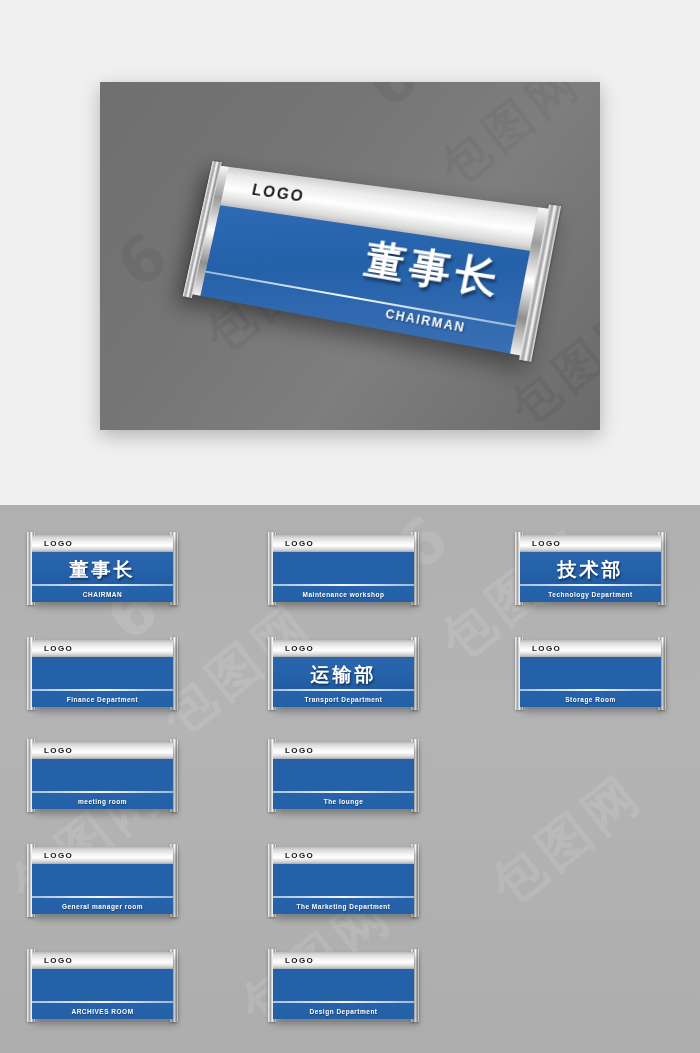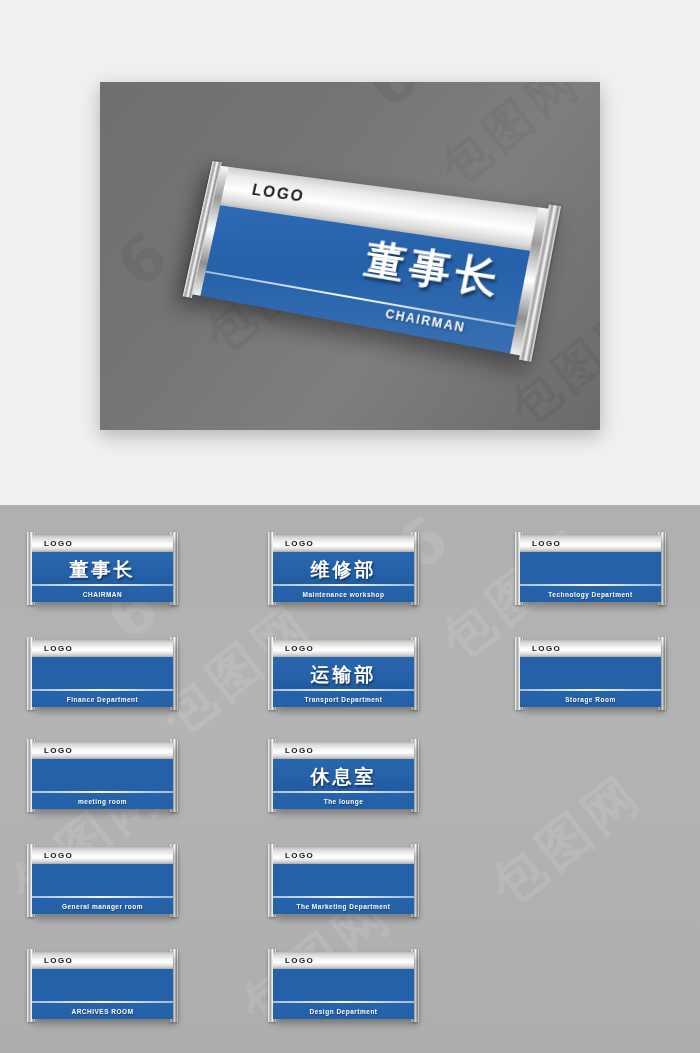--- a/index.html
+++ b/index.html
@@ -207,35 +207,35 @@
             </div>
           </div>
         </div>
         <div class="plaque" style="left: 268px; top: 30px;">
           <div class="side side-l"></div>
           <div class="side side-r"></div>
           <div class="board">
             <div class="band">
               <span class="logo">LOGO</span>
             </div>
+            <div class="sep"></div>
+            <div class="sub">
+              <span class="en">Maintenance workshop</span>
+            </div>
+          </div>
+        </div>
+        <div class="plaque" style="left: 515px; top: 30px;">
+          <div class="side side-l"></div>
+          <div class="side side-r"></div>
+          <div class="board">
+            <div class="band">
+              <span class="logo">LOGO</span>
+            </div>
             <div class="main">
-              <span class="cn">维修部</span>
-            </div>
-            <div class="sep"></div>
-            <div class="sub">
-              <span class="en">Maintenance workshop</span>
-            </div>
-          </div>
-        </div>
-        <div class="plaque" style="left: 515px; top: 30px;">
-          <div class="side side-l"></div>
-          <div class="side side-r"></div>
-          <div class="board">
-            <div class="band">
-              <span class="logo">LOGO</span>
+              <span class="cn">技术部</span>
             </div>
             <div class="sep"></div>
             <div class="sub">
               <span class="en">Technology Department</span>
             </div>
           </div>
         </div>
         <div class="plaque" style="left: 27px; top: 135px;">
           <div class="side side-l"></div>
           <div class="side side-r"></div>
@@ -291,23 +291,20 @@
             </div>
           </div>
         </div>
         <div class="plaque" style="left: 268px; top: 237px;">
           <div class="side side-l"></div>
           <div class="side side-r"></div>
           <div class="board">
             <div class="band">
               <span class="logo">LOGO</span>
             </div>
-            <div class="main">
-              <span class="cn">休息室</span>
-            </div>
             <div class="sep"></div>
             <div class="sub">
               <span class="en">The lounge</span>
             </div>
           </div>
         </div>
         <div class="plaque" style="left: 27px; top: 342px;">
           <div class="side side-l"></div>
           <div class="side side-r"></div>
           <div class="board">

